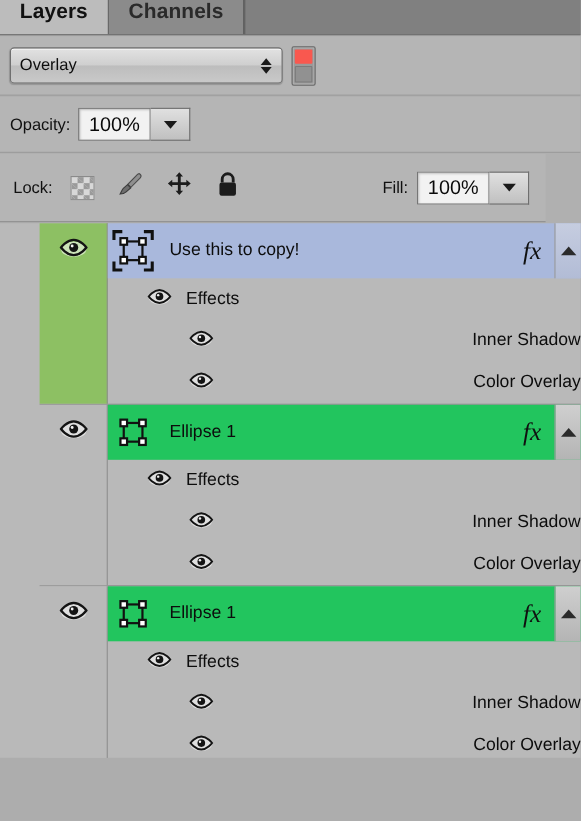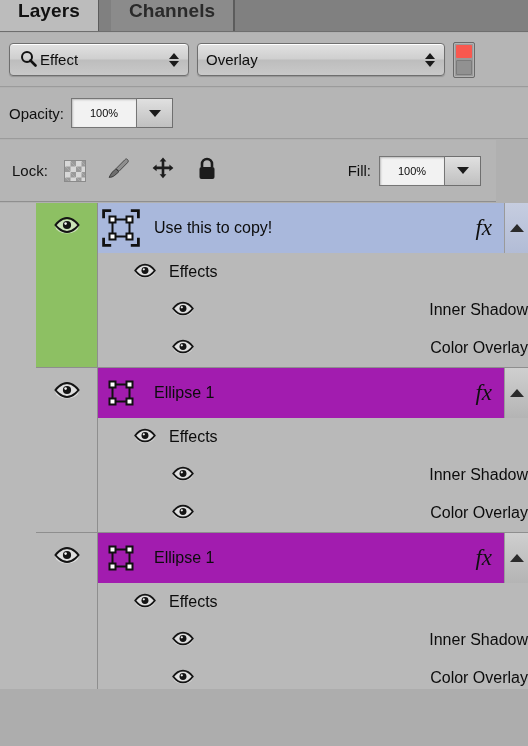--- a/index.html
+++ b/index.html
@@ -20,21 +20,21 @@
     border-bottom:1px solid #6e6e6e;
   }
   .tab {
     display:flex; align-items:flex-start; justify-content:center;
     padding:0 18px;
     font-size:19px; font-weight:bold; color:#1d1d1d;
     border-right:1px solid #5c5c5c;
     letter-spacing:.1px;
   }
   .tab.active { background:#bcbcbc; color:#111; }
-  .tab.inactive { background:#8b8b8b; color:#2a2a2a;margin-left:12px; }
+  .tab.inactive { background:#8b8b8b; color:#2a2a2a; }
   .tabfill { flex:1; background:#808080; border-left:1px solid #5c5c5c; }
 
   
   .filterrow {
     position:absolute; left:0; top:33px; width:528px; height:54px;
     background:#b5b5b5;
     display:flex; align-items:center; padding:0 9px; gap:8px;
     border-bottom:1px solid #9b9b9b;
   }
   .ctl {
@@ -71,21 +71,21 @@
     background:#b5b5b5; display:flex; align-items:center; padding:0 9px; gap:7px;
     border-bottom:1px solid #9b9b9b;
   }
   #blend-select { width:266px; }
   .fieldlabel { font-size:15px; color:#101010; white-space:nowrap; }
   .numfield {
     height:30px; min-width:66px; padding:0 8px;
     background:#f2f2f2; border:1px solid #767676;
     box-shadow: inset 1px 1px 2px rgba(0,0,0,.22);
     display:flex; align-items:center; justify-content:center;
-    font-size:11px; color:#0a0a0a;
+    font-size:18px; color:#0a0a0a;
   }
   .numarrow {
     width:36px; height:30px;
     border:1px solid #6f6f6f; border-left:none;
     background:linear-gradient(180deg,#e0e0e0,#c0c0c0);
     display:flex; align-items:center; justify-content:center;
   }
   .numarrow i { width:0;height:0;border-left:6px solid transparent;border-right:6px solid transparent;border-top:7px solid #1a1a1a; }
   .numgroup { display:flex; align-items:center; }
 
@@ -113,21 +113,21 @@
   .eyecol {
     position:absolute; left:0; top:0; bottom:0; width:62px;
     border-right:1px solid #8e8e8e;
     display:flex; justify-content:center; padding-top:12px;
   }
   .eyecol.vis-on { background:#8dc063; }
   .eyecol.vis-off { background:#b9b9b9; }
   .grpbody { margin-left:62px; }
   .layerrow {
     height:50px; display:flex; align-items:center; position:relative;
-    background:#a21caf;
+    background:#22c55e;
   }
   .layerrow.selected { background:#a9b8dc; }
   .thumb { width:46px; display:flex; align-items:center; justify-content:center; flex:none; }
   .layername { font-size:16px; color:#0c0c0c; padding-left:10px; flex:1; white-space:nowrap; }
   .fxbadge { font-family:"Liberation Serif", serif; font-style:italic; font-size:23px; color:#101010; padding-right:10px; }
   .collapse-btn {
     width:24px; align-self:stretch; margin-left:2px;
     border-left:1px solid #9a9a9a;
     background:linear-gradient(180deg,#cfcfcf,#b4b4b4);
     display:flex; align-items:center; justify-content:center;
@@ -150,33 +150,20 @@
     <div class="tab active">
       <span>Layers</span>
     </div>
     <div class="tab inactive">
       <span>Channels</span>
     </div>
     <div class="tabfill"></div>
   </div>
 
   <div class="filterrow">
-    <div class="ctl" id="filter-select">
-      <span class="magnifier">
-        <svg width="17" height="17" viewBox="0 0 17 17">
-          <circle cx="7" cy="7" r="5" fill="none" stroke="#111" stroke-width="2"></circle>
-          <line x1="10.5" y1="10.5" x2="15.5" y2="15.5" stroke="#111" stroke-width="2.6" stroke-linecap="round"></line>
-        </svg>
-      </span>
-      <span class="lbl">Effect</span>
-      <span class="stepper">
-          <i class="up"></i>
-          <i class="dn"></i>
-        </span>
-    </div>
     <div class="ctl" id="blendfilter-select">
       <span class="lbl">Overlay</span>
       <span class="stepper">
           <i class="up"></i>
           <i class="dn"></i>
         </span>
     </div>
     <div class="toggle-sw">
       <div class="on"></div>
       <div class="off"></div>

